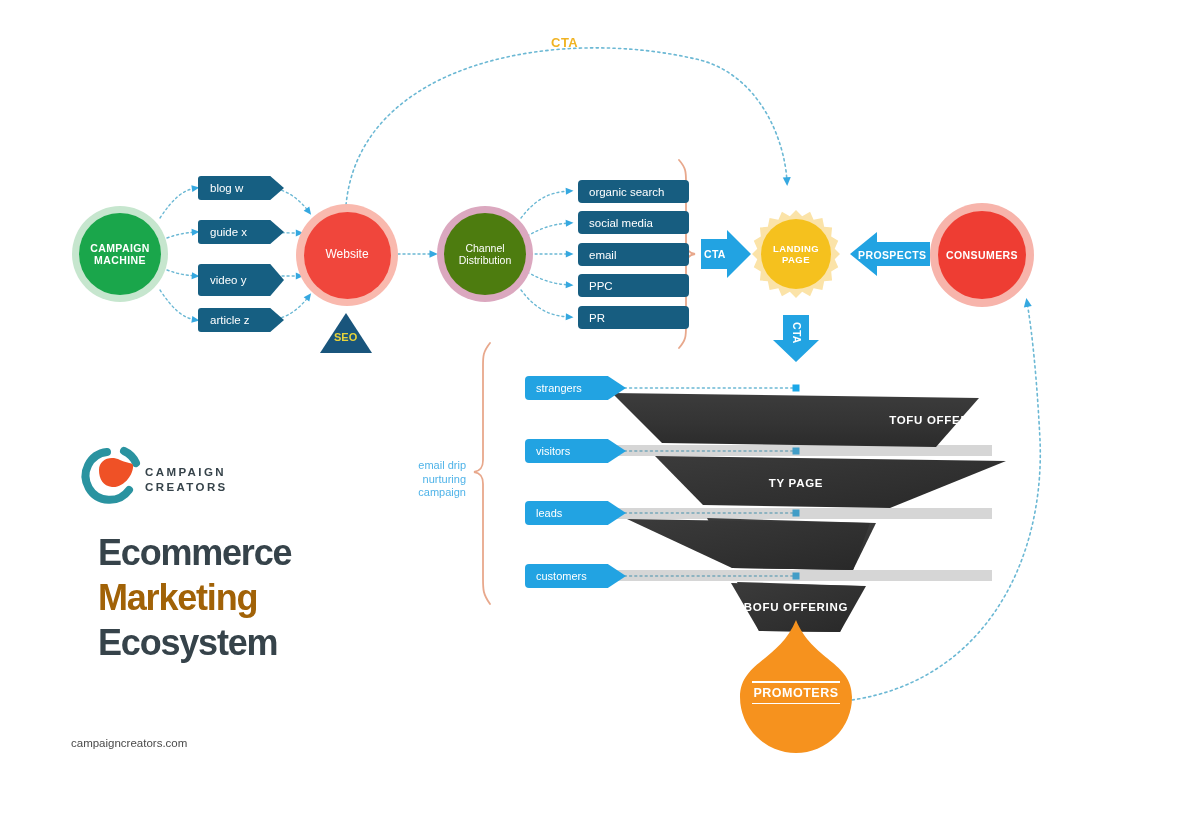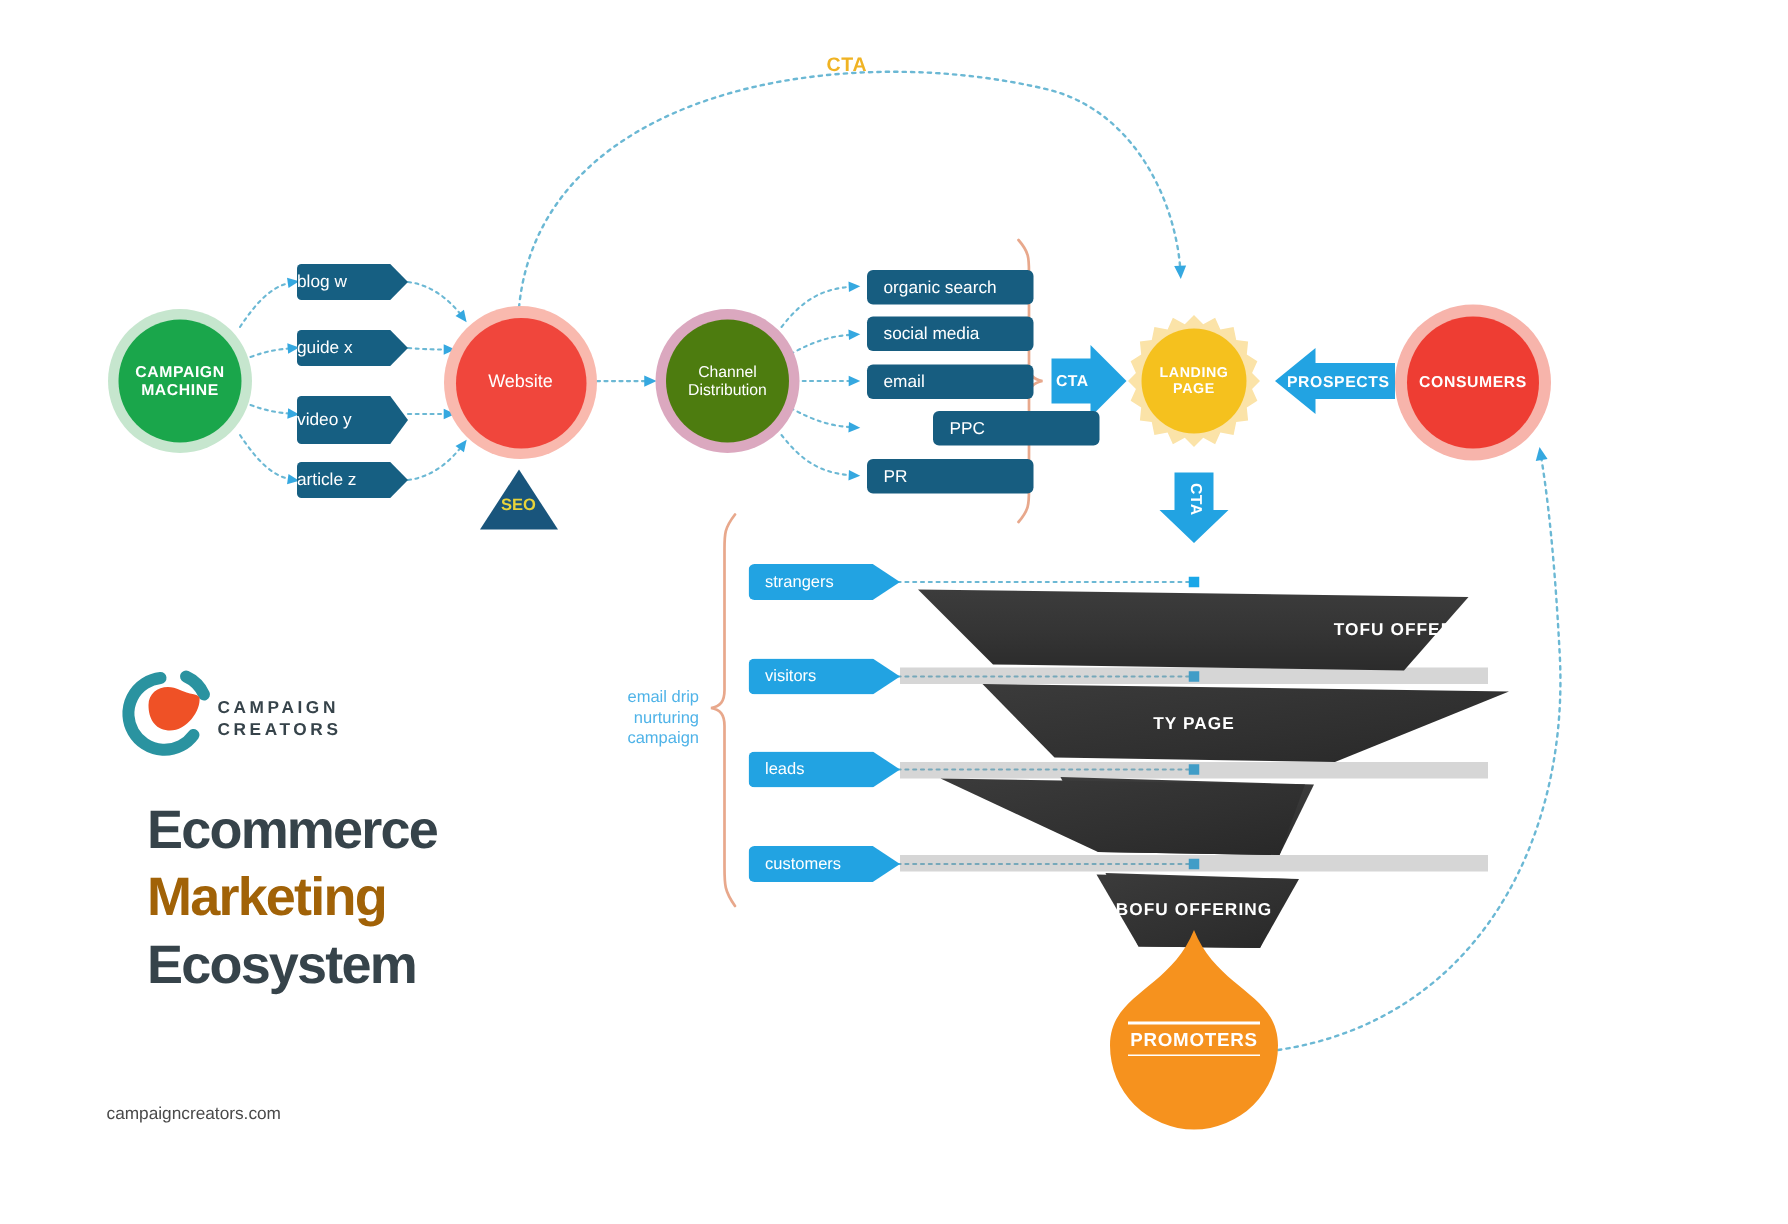--- a/index.html
+++ b/index.html
@@ -11,33 +11,33 @@
 
   
   .ringcircle{border-radius:50%;display:flex;align-items:center;justify-content:center;}
   .ringcircle .inner{border-radius:50%;display:flex;align-items:center;justify-content:center;
       color:#fff;line-height:1.15;text-align:center;}
 
   .lbl-bold{font-weight:bold;letter-spacing:.4px;}
 
   
   .tag{position:absolute;background:#165f82;color:#fff;font-size:11.5px;
-      display:flex;align-items:center;padding-left:0;
+      display:flex;align-items:center;padding-left:12px;
       clip-path:polygon(0 0,84% 0,100% 50%,84% 100%,0 100%);
       border-radius:3px;}
 
   
   .chbox{position:absolute;background:#175d80;color:#fff;font-size:11.5px;
       display:flex;align-items:center;padding-left:11px;border-radius:4px;}
 
   
   .flabel{position:absolute;background:#22a3e2;color:#fff;font-size:11px;
       display:flex;align-items:center;padding-left:11px;
       clip-path:polygon(0 0,82% 0,100% 50%,82% 100%,0 100%);
-      border-radius:4px;}
+      border-radius:4px;margin-left:26px;}
 
   
   .funnel-label{position:absolute;color:#fff;font-size:11.5px;font-weight:bold;
       letter-spacing:.7px;width:100%;text-align:center;}
 
   
   .title{position:absolute;font-weight:bold;font-size:36px;line-height:45px;
       letter-spacing:-1.2px;color:#36434a;margin-left:28px;}
   .title .mk{color:#a16207;}
   .logo-text{position:absolute;color:#36434a;font-size:11.5px;font-weight:bold;
@@ -225,21 +225,21 @@
 
   <div class="chbox" style="left:578px;top:180px;width:100px;height:23px;">
     <span>organic search</span>
   </div>
   <div class="chbox" style="left:578px;top:211px;width:100px;height:23px;">
     <span>social media</span>
   </div>
   <div class="chbox" style="left:578px;top:243px;width:100px;height:23px;">
     <span>email</span>
   </div>
-  <div class="chbox" style="left:578px;top:274px;width:100px;height:23px;margin-left:44px;">
+  <div class="chbox" style="left:578px;top:274px;width:100px;height:23px;">
     <span>PPC</span>
   </div>
   <div class="chbox" style="left:578px;top:306px;width:100px;height:23px;">
     <span>PR</span>
   </div>
 
   <div class="cta-arc-label" style="left:551px;top:35px;">CTA</div>
 
   <div class="cta-in-arrow" style="left:704px;top:248px;">CTA</div>
 

